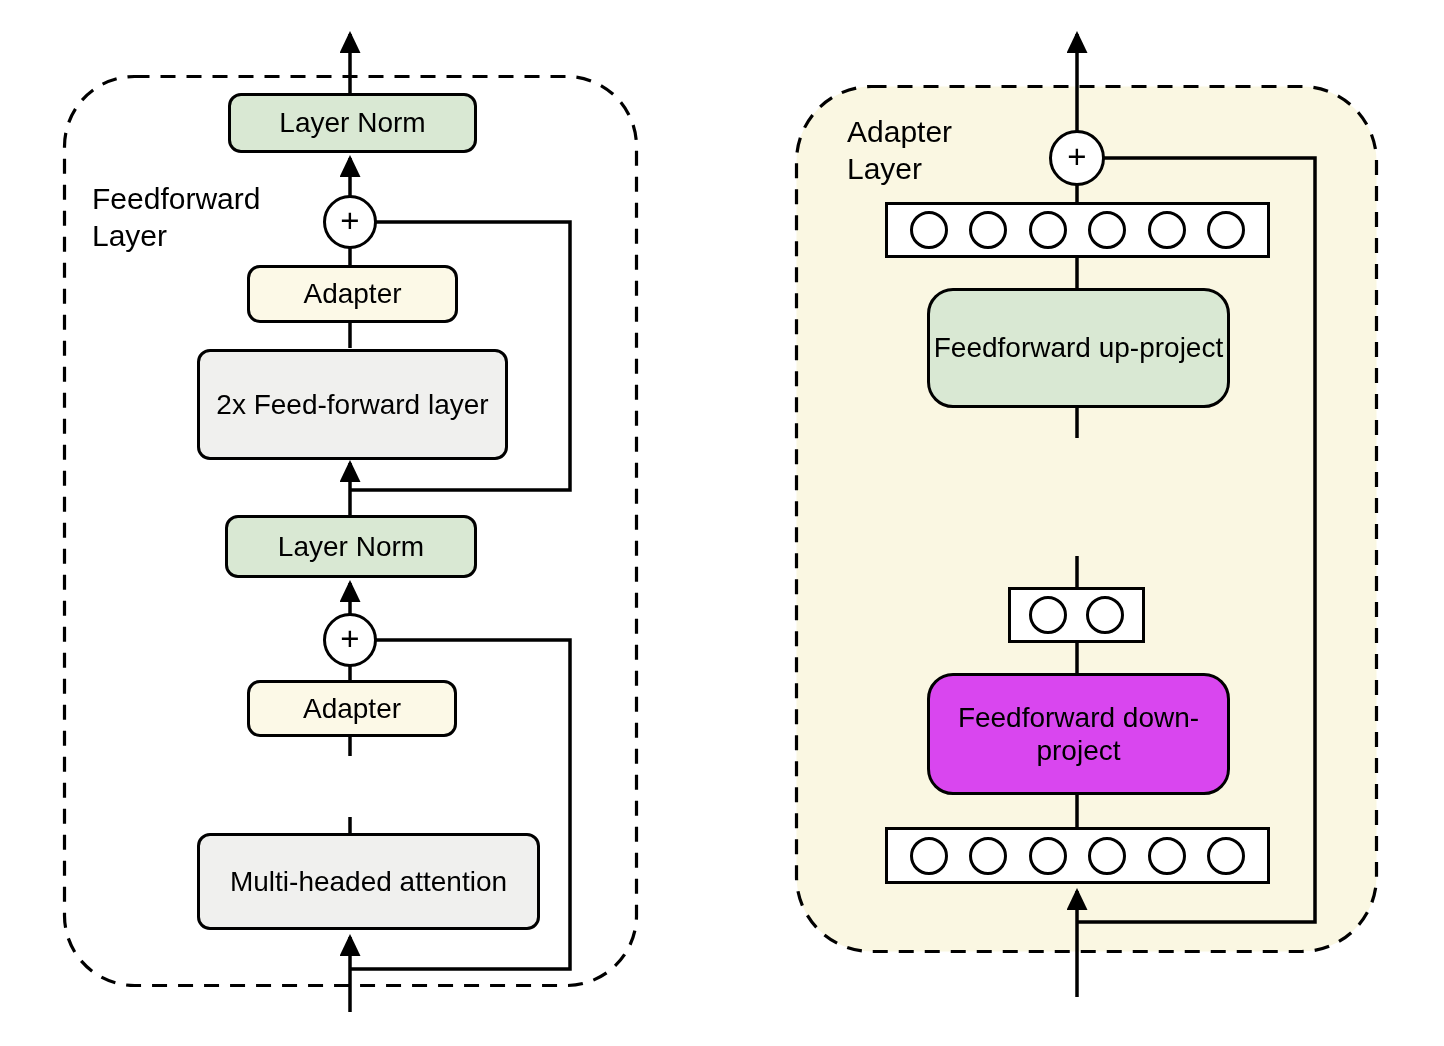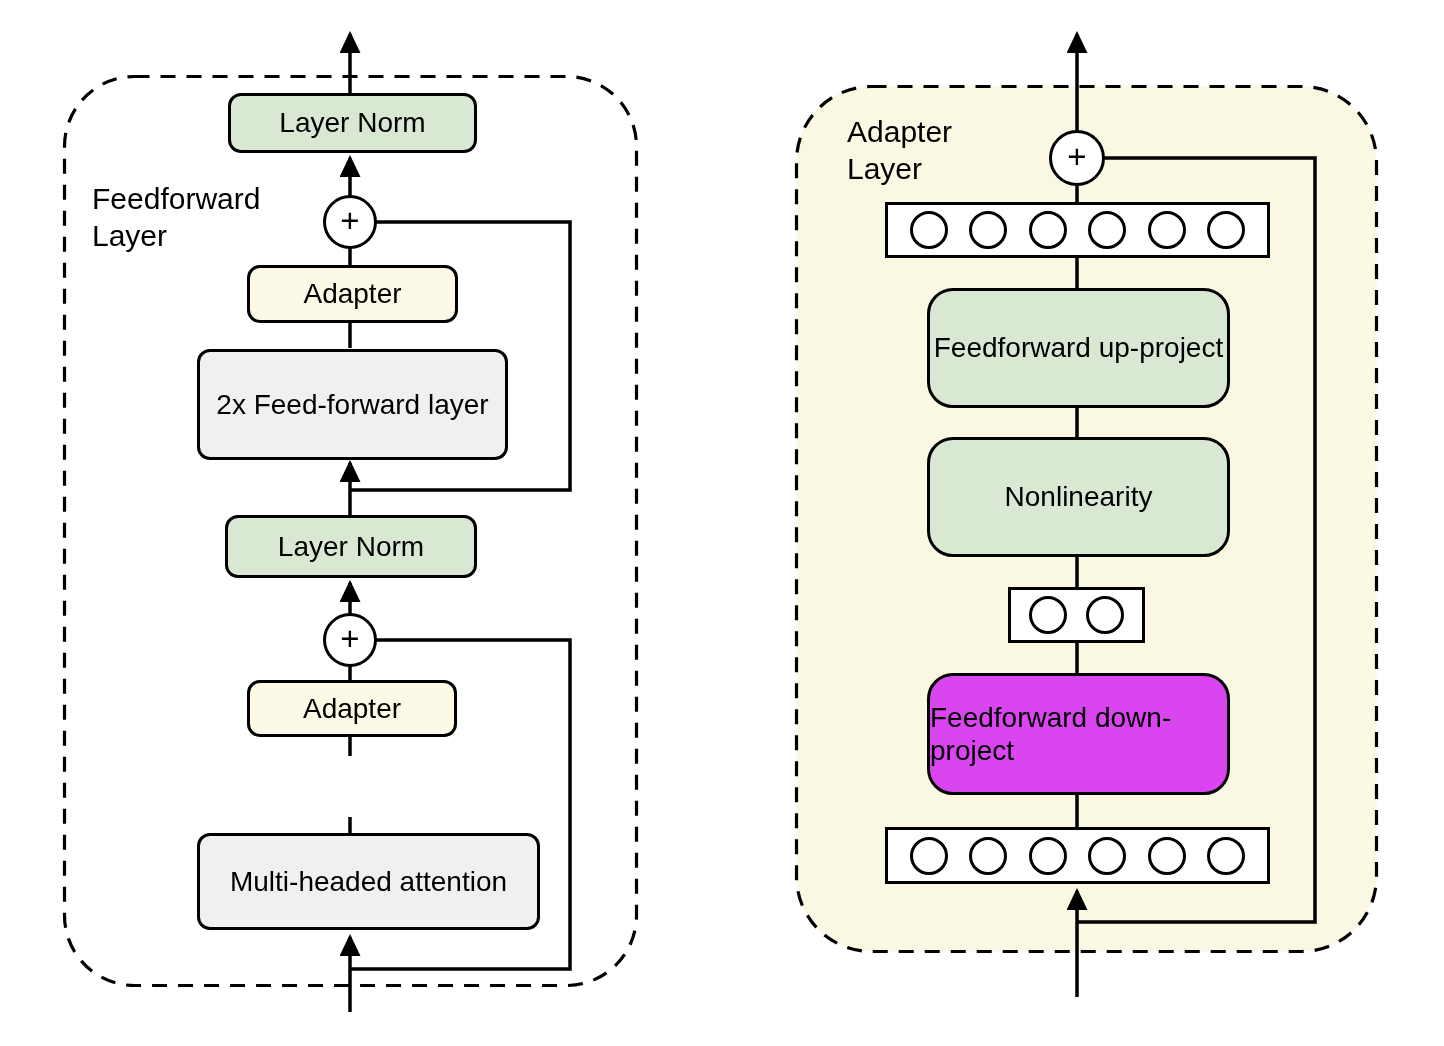--- a/index.html
+++ b/index.html
@@ -4,21 +4,21 @@
 <style>
   html,body{margin:0;padding:0;background:#fff;}
   .canvas{
     position:relative;width:1444px;height:1046px;background:#fff;
     font-family:"Liberation Sans",sans-serif;color:#000;overflow:hidden;
   }
   svg.layer{position:absolute;left:0;top:0;z-index:2;}
   .box{
     position:absolute;z-index:3;box-sizing:border-box;
     border:3px solid #000;display:flex;align-items:center;justify-content:center;
-    font-size:28px;line-height:1.18;
+    text-align:center;font-size:28px;line-height:1.18;
   }
   .r-sm{border-radius:13px;}
   .r-lg{border-radius:26px;}
   .plus{
     position:absolute;z-index:3;box-sizing:border-box;background:#fff;
     border:3px solid #000;border-radius:50%;
     display:flex;align-items:center;justify-content:center;
     font-size:33px;font-weight:400;padding-bottom:3px;
   }
   .crow{
@@ -111,21 +111,20 @@
   <div class="plus" id="plus-r">+</div>
   <div class="crow" id="row-top">
       <span class="circle"></span>
       <span class="circle"></span>
       <span class="circle"></span>
       <span class="circle"></span>
       <span class="circle"></span>
       <span class="circle"></span>
     </div>
   <div class="box r-lg" id="ff-up" style="background:#d9e8d3">Feedforward up-project</div>
-  <div class="box r-lg" id="nonlin" style="background:#d9e8d3">Nonlinearity</div>
   <div class="crow" id="row-mid">
       <span class="circle"></span>
       <span class="circle"></span>
     </div>
   <div class="box r-lg" id="ff-down" style="background:#d946ef">Feedforward down-project</div>
   <div class="crow" id="row-bot">
       <span class="circle"></span>
       <span class="circle"></span>
       <span class="circle"></span>
       <span class="circle"></span>

